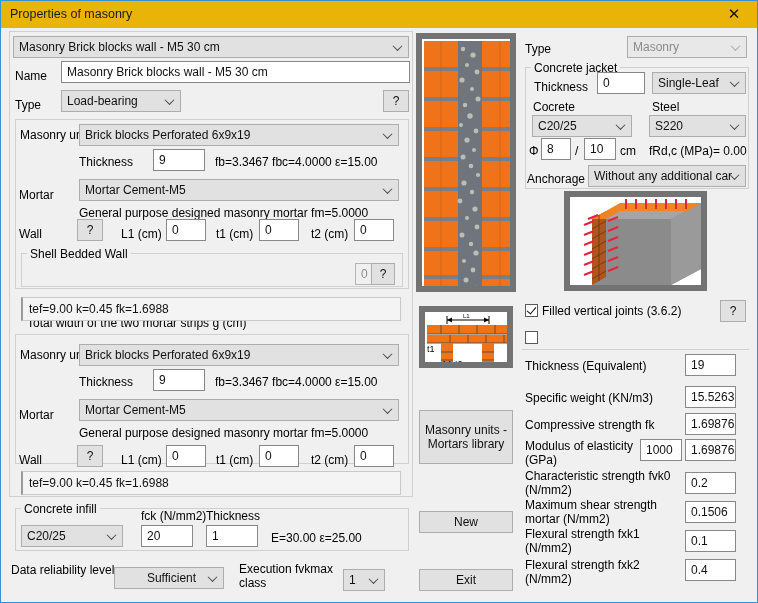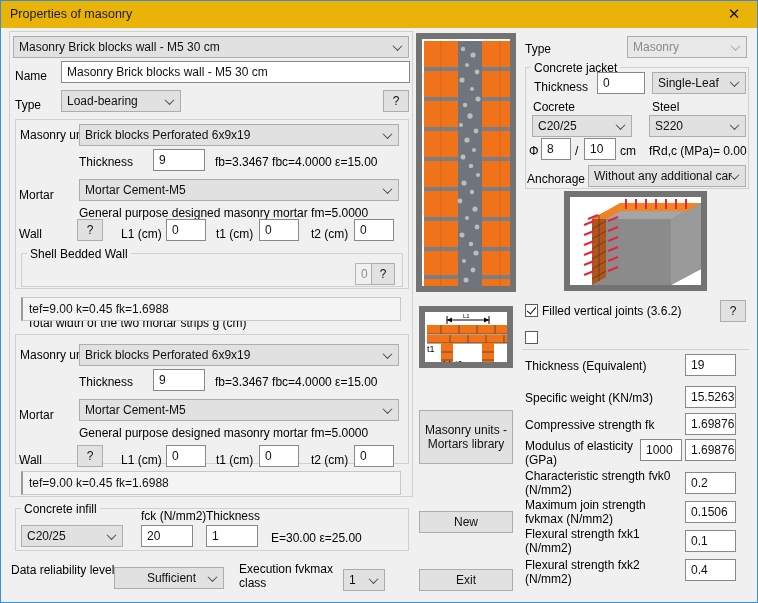--- a/index.html
+++ b/index.html
@@ -591,21 +591,21 @@
   </div>
   <div class="txt" style="left:684px; top:438px; width:51px;">
     <span>1.698760</span>
   </div>
 
   <div class="lbl" style="left:524px; top:468px; width:155px; white-space:normal;">Characteristic strength  fvk0 (N/mm2)</div>
   <div class="txt" style="left:684px; top:471px; width:51px;">
     <span>0.2</span>
   </div>
 
-  <div class="lbl" style="left:524px; top:497px; width:155px; white-space:normal;">Maximum join strength fvkmax (N/mm2)</div>
+  <div class="lbl" style="left:524px; top:497px; width:155px; white-space:normal;">Maximum shear strength mortar (N/mm2)</div>
   <div class="txt" style="left:684px; top:500px; width:51px;">
     <span>0.1506</span>
   </div>
 
   <div class="lbl" style="left:524px; top:526px; width:155px; white-space:normal;">Flexural strength  fxk1 (N/mm2)</div>
   <div class="txt" style="left:684px; top:529px; width:51px;">
     <span>0.1</span>
   </div>
 
   <div class="lbl" style="left:524px; top:557px; width:155px; white-space:normal;">Flexural strength  fxk2 (N/mm2)</div>

